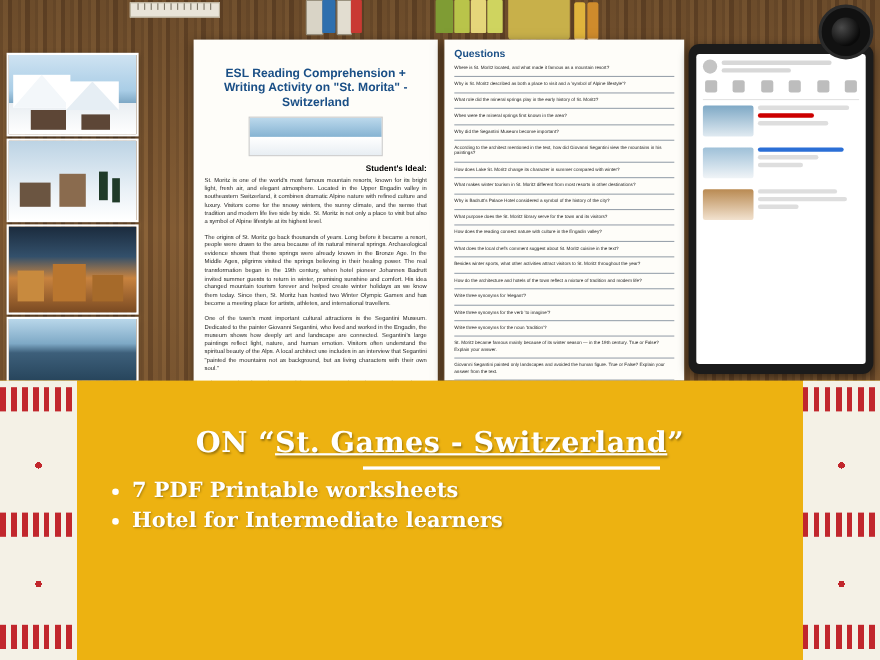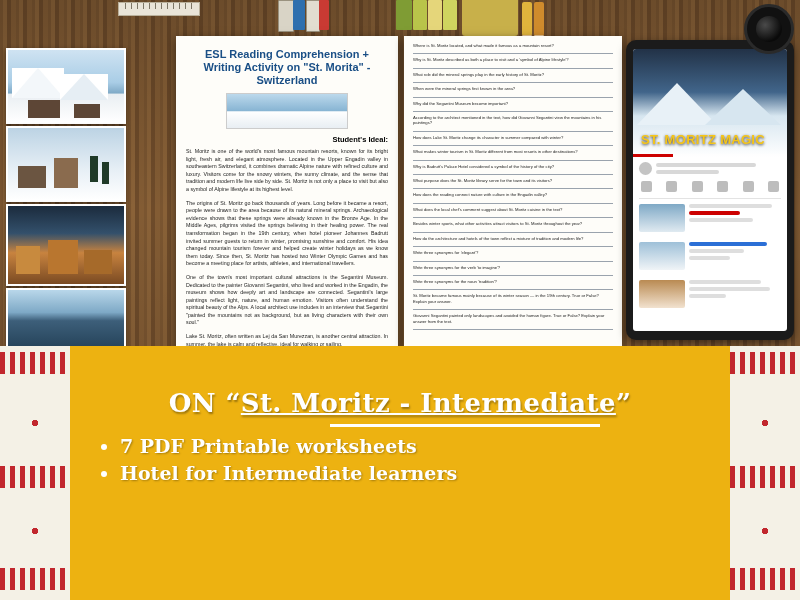--- a/index.html
+++ b/index.html
@@ -39,21 +39,21 @@
   .ph4{left:6px;top:288px;width:116px;height:56px;}
   .mountain-sky{position:absolute;inset:0;background:linear-gradient(180deg,#cfe3f2 0%,#a9cde6 45%,#7fa9c6 60%,#e9eef2 61%,#ffffff 100%);}
   .peak{position:absolute;background:#ffffff;}
   .chalet{position:absolute;background:#5d4636;}
   .lakepic{position:absolute;inset:0;background:linear-gradient(180deg,#b9d7ea 0%,#7ea9c6 40%,#3d5f7a 55%,#27455c 100%);}
   .townpic{position:absolute;inset:0;background:linear-gradient(180deg,#1b2b3d 0%,#33506b 35%,#c8833f 60%,#7a4a22 100%);}
   .tree{position:absolute;background:#1f3a28;}
 
   
   .page{position:absolute;background:#fefdf9;box-shadow:0 3px 9px rgba(0,0,0,.5);overflow:hidden;}
-  .page-left{left:176px;top:36px;width:222px;height:344px;padding:8px 10px;box-sizing:border-box;}
+  .page-left{left:176px;top:36px;width:222px;height:344px;padding:21px 10px;box-sizing:border-box;}
   .page-right{left:404px;top:36px;width:218px;height:310px;padding:7px 9px;box-sizing:border-box;}
 
   .ws-title{font-weight:bold;color:#1a4f86;font-size:11px;line-height:13px;text-align:center;margin:4px 0 6px;}
   .ws-img{height:34px;margin:0 auto 6px;width:120px;background:linear-gradient(180deg,#bcd9ec 0%,#87b4d3 50%,#ffffff 52%,#e8eef3 100%);border:1px solid #ccc;}
   .ws-name{text-align:right;font-size:7.5px;font-weight:bold;margin:0 0 4px;}
   .ws-p{font-size:5.3px;line-height:7.6px;text-align:justify;color:#1d1d1d;margin:0 0 6px;}
 
   .q-title{color:#1a4f86;font-weight:bold;font-size:9.5px;margin:1px 0 4px;}
   .q-item{font-size:4.2px;line-height:5.4px;color:#222;margin-bottom:1px;}
   .q-line{height:4px;border-bottom:1px solid #9aa3ad;margin-bottom:3px;}
@@ -158,20 +158,21 @@
   <div class="ws-title">ESL Reading Comprehension + Writing Activity on "St. Morita" - Switzerland</div>
   <div class="ws-img"></div>
   <div class="ws-name">Student's Ideal:</div>
   <div class="ws-p">St. Moritz is one of the world's most famous mountain resorts, known for its bright light, fresh air, and elegant atmosphere. Located in the Upper Engadin valley in southeastern Switzerland, it combines dramatic Alpine nature with refined culture and luxury. Visitors come for the snowy winters, the sunny climate, and the sense that tradition and modern life live side by side. St. Moritz is not only a place to visit but also a symbol of Alpine lifestyle at its highest level.</div>
   <div class="ws-p">The origins of St. Moritz go back thousands of years. Long before it became a resort, people were drawn to the area because of its natural mineral springs. Archaeological evidence shows that these springs were already known in the Bronze Age. In the Middle Ages, pilgrims visited the springs believing in their healing power. The real transformation began in the 19th century, when hotel pioneer Johannes Badrutt invited summer guests to return in winter, promising sunshine and comfort. His idea changed mountain tourism forever and helped create winter holidays as we know them today. Since then, St. Moritz has hosted two Winter Olympic Games and has become a meeting place for artists, athletes, and international travellers.</div>
   <div class="ws-p">One of the town's most important cultural attractions is the Segantini Museum. Dedicated to the painter Giovanni Segantini, who lived and worked in the Engadin, the museum shows how deeply art and landscape are connected. Segantini's large paintings reflect light, nature, and human emotion. Visitors often understand the spiritual beauty of the Alps. A local architect use includes in an interview that Segantini "painted the mountains not as background, but as living characters with their own soul."</div>
   <div class="ws-p">Lake St. Moritz, often written as Lej da San Murezzan, is another central attraction. In summer, the lake is calm and reflective, ideal for walking or sailing.</div>
 </div>
 
 <div class="page page-right">
+  <div class="q-title">Questions</div>
 
   <div class="q-item">Where is St. Moritz located, and what made it famous as a mountain resort?</div>
     <div class="q-line"></div>
   <div class="q-item">Why is St. Moritz described as both a place to visit and a 'symbol of Alpine lifestyle'?</div>
     <div class="q-line"></div>
   <div class="q-item">What role did the mineral springs play in the early history of St. Moritz?</div>
     <div class="q-line"></div>
   <div class="q-item">When were the mineral springs first known in the area?</div>
     <div class="q-line"></div>
   <div class="q-item">Why did the Segantini Museum become important?</div>
@@ -202,31 +203,20 @@
     <div class="q-line"></div>
   <div class="q-item">St. Moritz became famous mainly because of its winter season — in the 19th century. True or False? Explain your answer.</div>
     <div class="q-line"></div>
   <div class="q-item">Giovanni Segantini painted only landscapes and avoided the human figure. True or False? Explain your answer from the text.</div>
     <div class="q-line"></div>
 
 </div>
 
 <div class="tablet">
   <div class="screen">
-    <div class="vid">
-      <div class="vpeak" style="left:4px;top:34px;width:0;height:0;background:none;border-left:40px solid transparent;border-right:40px solid transparent;border-bottom:42px solid #e8f1f7;"></div>
-      <div class="vpeak" style="left:72px;top:40px;width:0;height:0;background:none;border-left:38px solid transparent;border-right:38px solid transparent;border-bottom:36px solid #d7e6f0;"></div>
-      <div class="vtitle">
-        <span>ST. MORITZ</span>
-        <span>MAGIC</span>
-      </div>
-      <div class="vbar">
-          <i></i>
-        </div>
-    </div>
 
     <div class="yt-row">
       <div class="yt-avatar"></div>
       <div style="flex:1">
         <div class="yt-line" style="width:80%;margin-bottom:3px"></div>
         <div class="yt-line" style="width:50%"></div>
       </div>
     </div>
     <div class="yt-icons">
       <div class="yt-ic"></div>
@@ -278,21 +268,21 @@
   <div class="folk right">
     <div class="fg" style="top:6px"></div>
     <div class="deer" style="top:60px"></div>
     <div class="fg" style="top:120px"></div>
     <div class="deer" style="top:168px"></div>
     <div class="fg" style="top:222px"></div>
   </div>
 
   <div class="btitle">
     <br>
-    <span>ON “</span><u>St. Moritz - Intermediate</u><span>”</span>
+    <span>ON “</span><u>St. Games - Switzerland</u><span>”</span>
   </div>
 
   <div class="rule" style="margin-left:330px"></div>
   <ul class="blist" style="margin-top:0">
     <li class="small">7 PDF Printable worksheets</li>
     <li class="small">Hotel for Intermediate learners</li>
   </ul>
 </div>
 
 </body></html>

